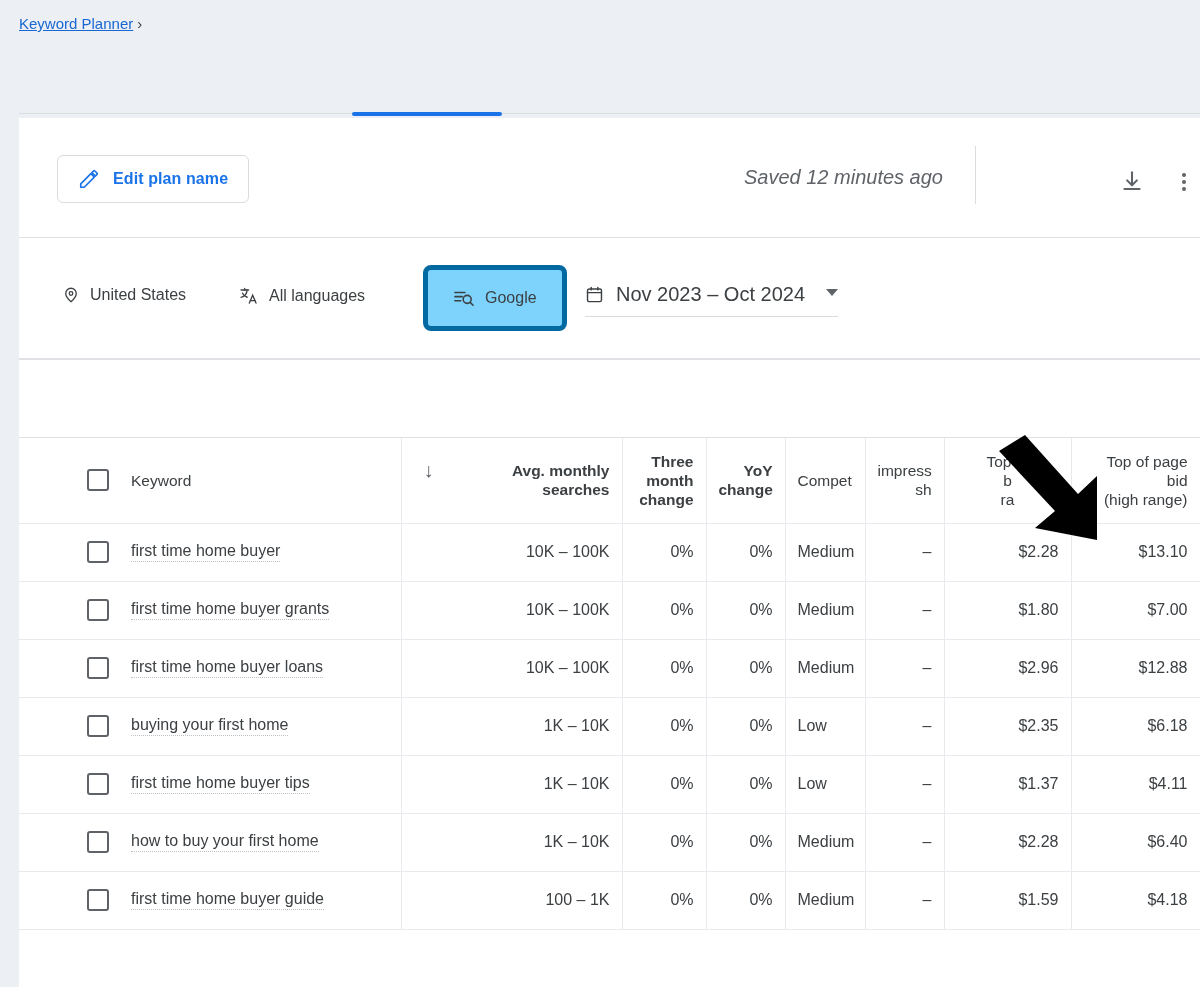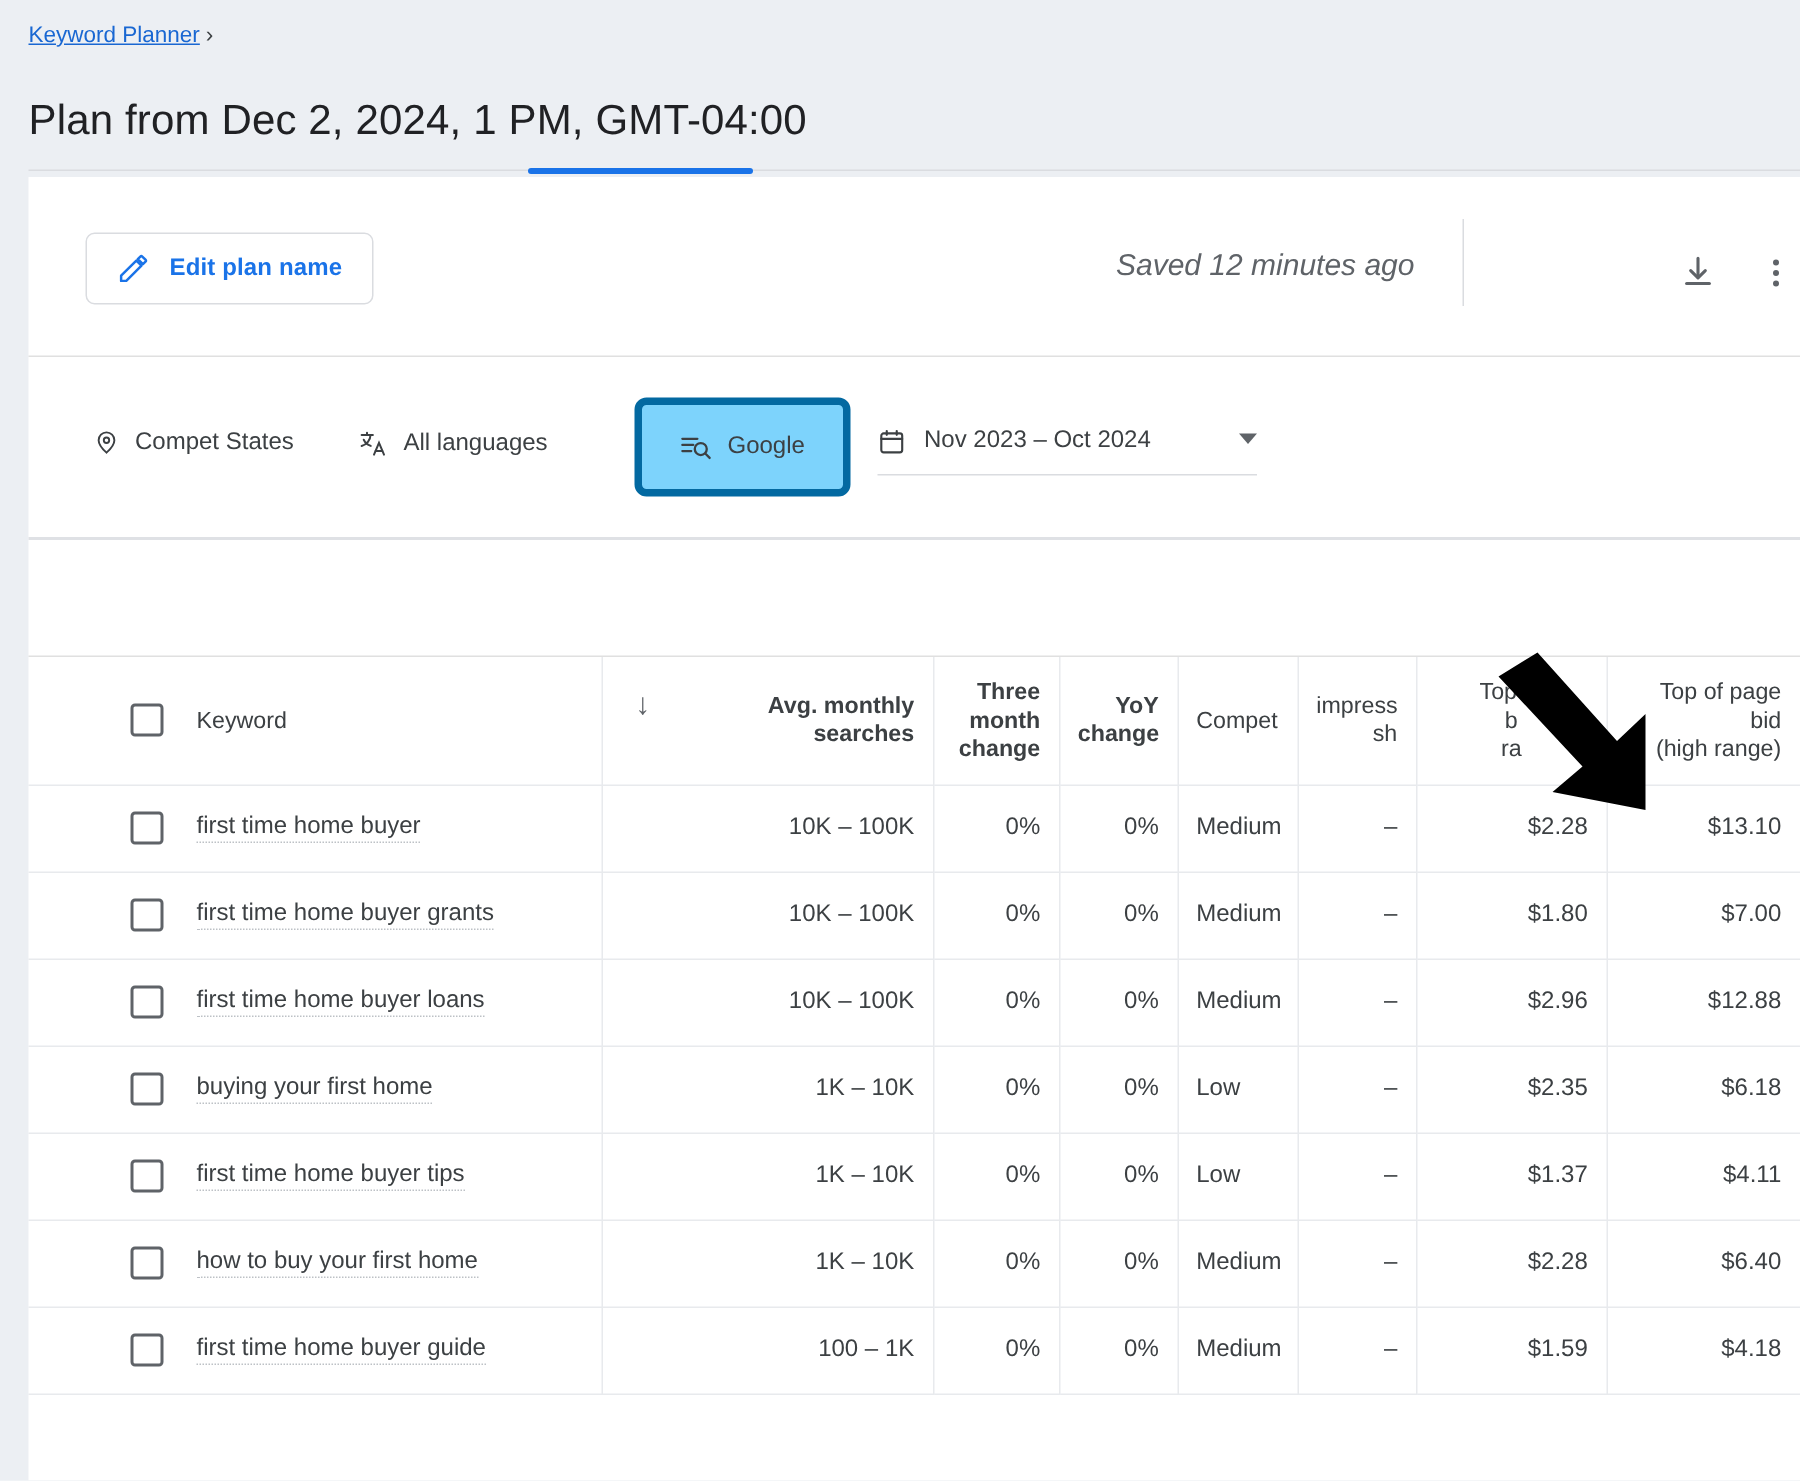--- a/index.html
+++ b/index.html
@@ -97,21 +97,21 @@
   .chip-boxed {
     left: 404px; top: 27px; height: 66px; padding: 0 25px;
     border: 5px solid #0369a1; border-radius: 8px; background: #7dd3fc;
   }
   .date-field {
     position: absolute; left: 566px; top: 34px;
     display: flex; align-items: center; gap: 12px;
     width: 253px; height: 45px;
     border-bottom: 1px solid #dadce0; cursor: pointer;
   }
-  .date-field .dtext { font-size: 16px; color: #3c4043; white-space: nowrap; }
+  .date-field .dtext { font-size: 20px; color: #3c4043; white-space: nowrap; }
   .caret {
     position: absolute; right: 0px; top: 17px;
     width: 0; height: 0; border-left: 6px solid transparent;
     border-right: 6px solid transparent; border-top: 7px solid #5f6368;
   }
 
   
   .table-toolbar { height: 78px; border-bottom: 1px solid #e0e0e0; }
 
   
@@ -166,21 +166,20 @@
 </head>
 <body>
 
 <div id="page">
 
   <div class="breadcrumb">
     <a>Keyword Planner</a>
     <span class="chev">›</span>
   </div>
 
-  <div class="page-title">Plan from Dec 2, 2024, 1 PM, GMT-04:00</div>
 
   <div class="tab-strip">
     <div class="rule"></div>
     <div class="tab-indicator"></div>
   </div>
 
   <div class="card">
 
     <div class="bar-actions">
 
@@ -218,21 +217,21 @@
 
     <div class="bar-filters">
 
       <div class="chip chip-country">
         <span>
           <svg width="18" height="18" viewBox="0 0 24 24" fill="none" stroke="#3c4043" stroke-width="1.7">
             <path d="M12 21s7-6.2 7-11a7 7 0 1 0-14 0c0 4.8 7 11 7 11z"></path>
             <circle cx="12" cy="10" r="2.4"></circle>
           </svg>
         </span>
-        <span>Compet States</span>
+        <span>United States</span>
       </div>
 
       <div class="chip chip-lang">
         <span>
           <svg width="20" height="20" viewBox="0 0 24 24" fill="none" stroke="#3c4043" stroke-width="1.6" stroke-linecap="round">
             <path d="M2.5 4.8h9"></path>
               <path d="M6.8 3v1.8"></path>
             <path d="M9.6 4.8c0 4-3.1 7.6-7.1 8.8"></path>
             <path d="M4.2 8.6c1.1 2.3 3.1 4.1 5.6 4.9"></path>
             <path d="M12.4 20.5 16.4 11l4 9.5"></path>

